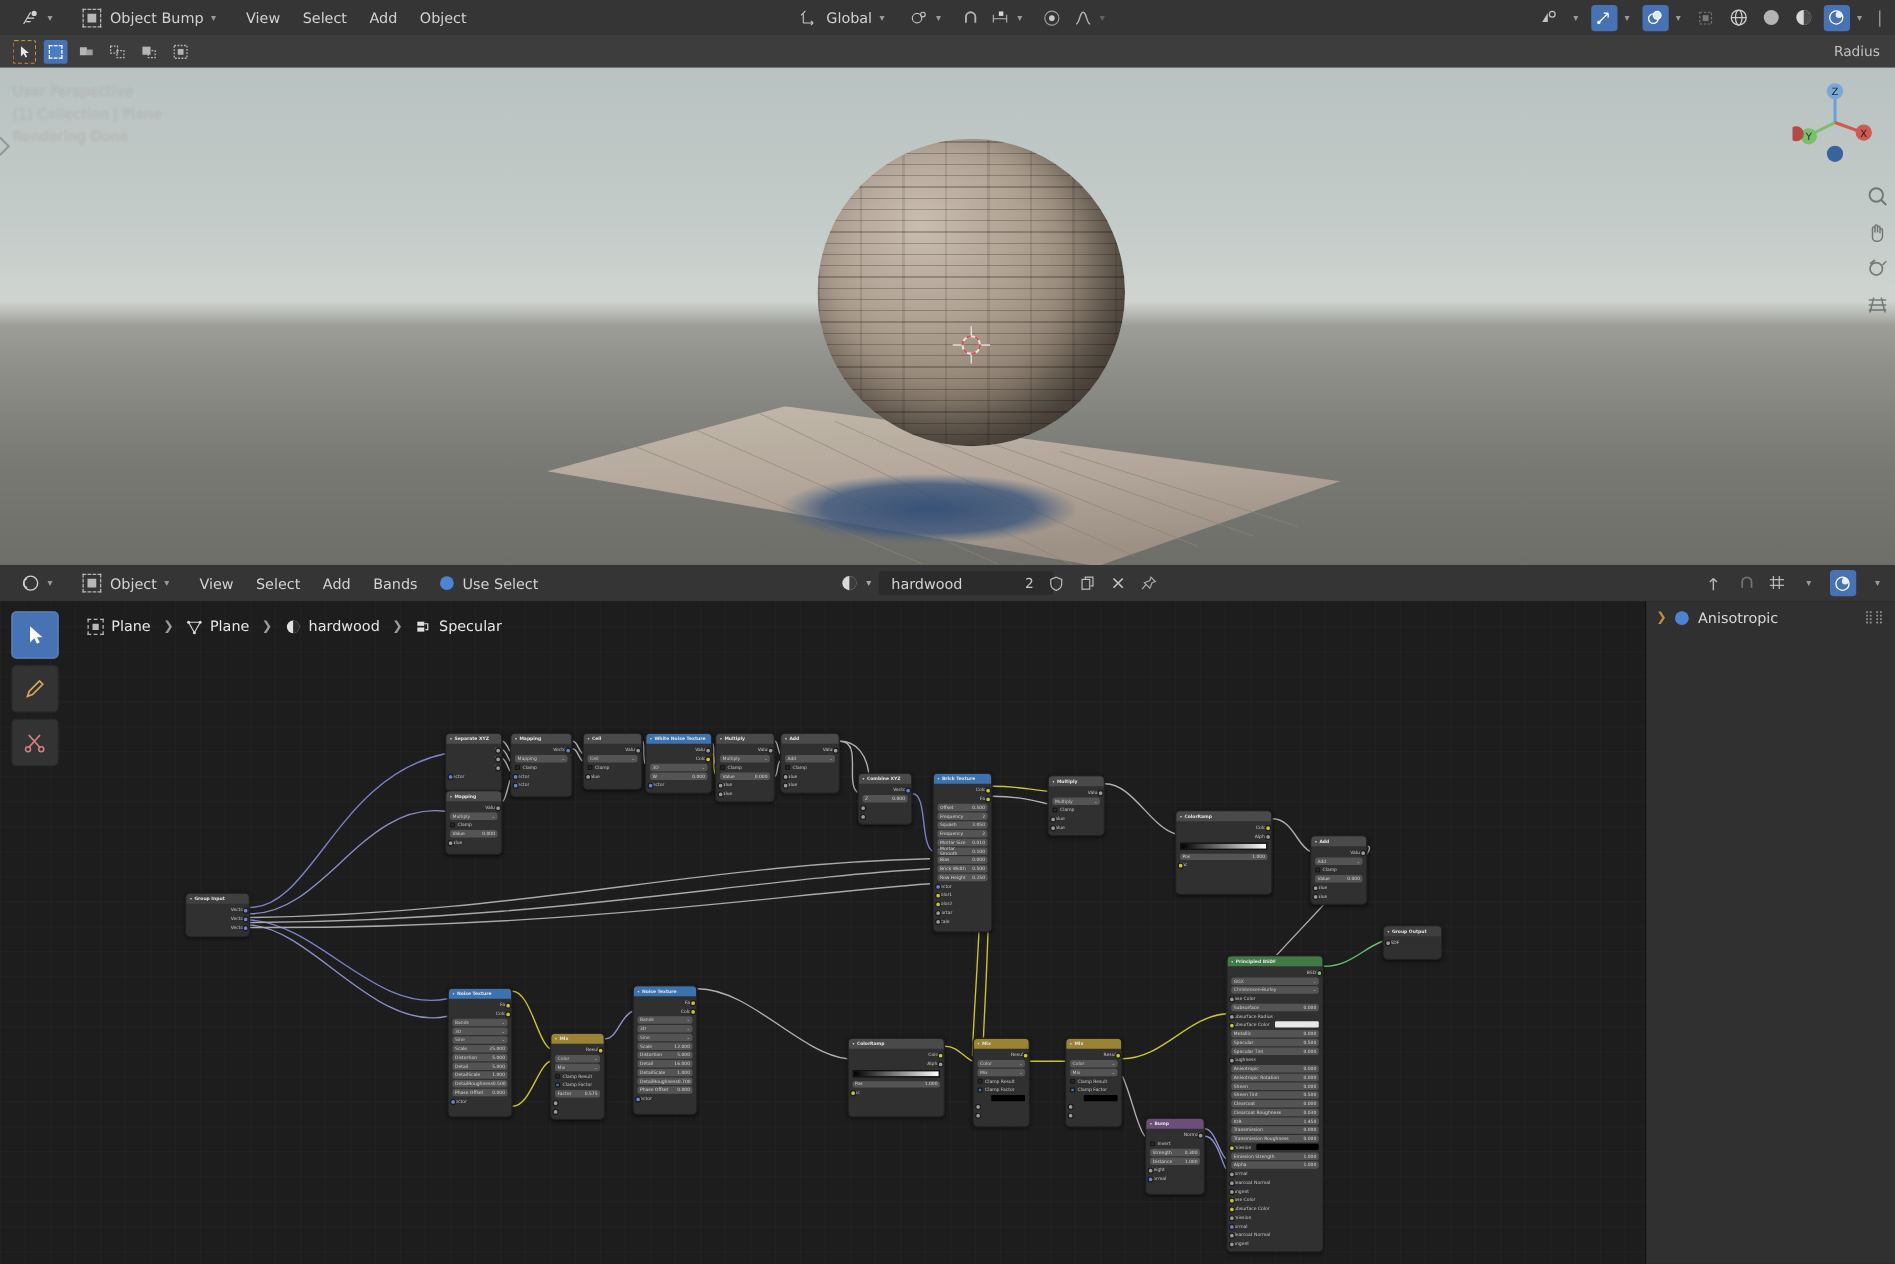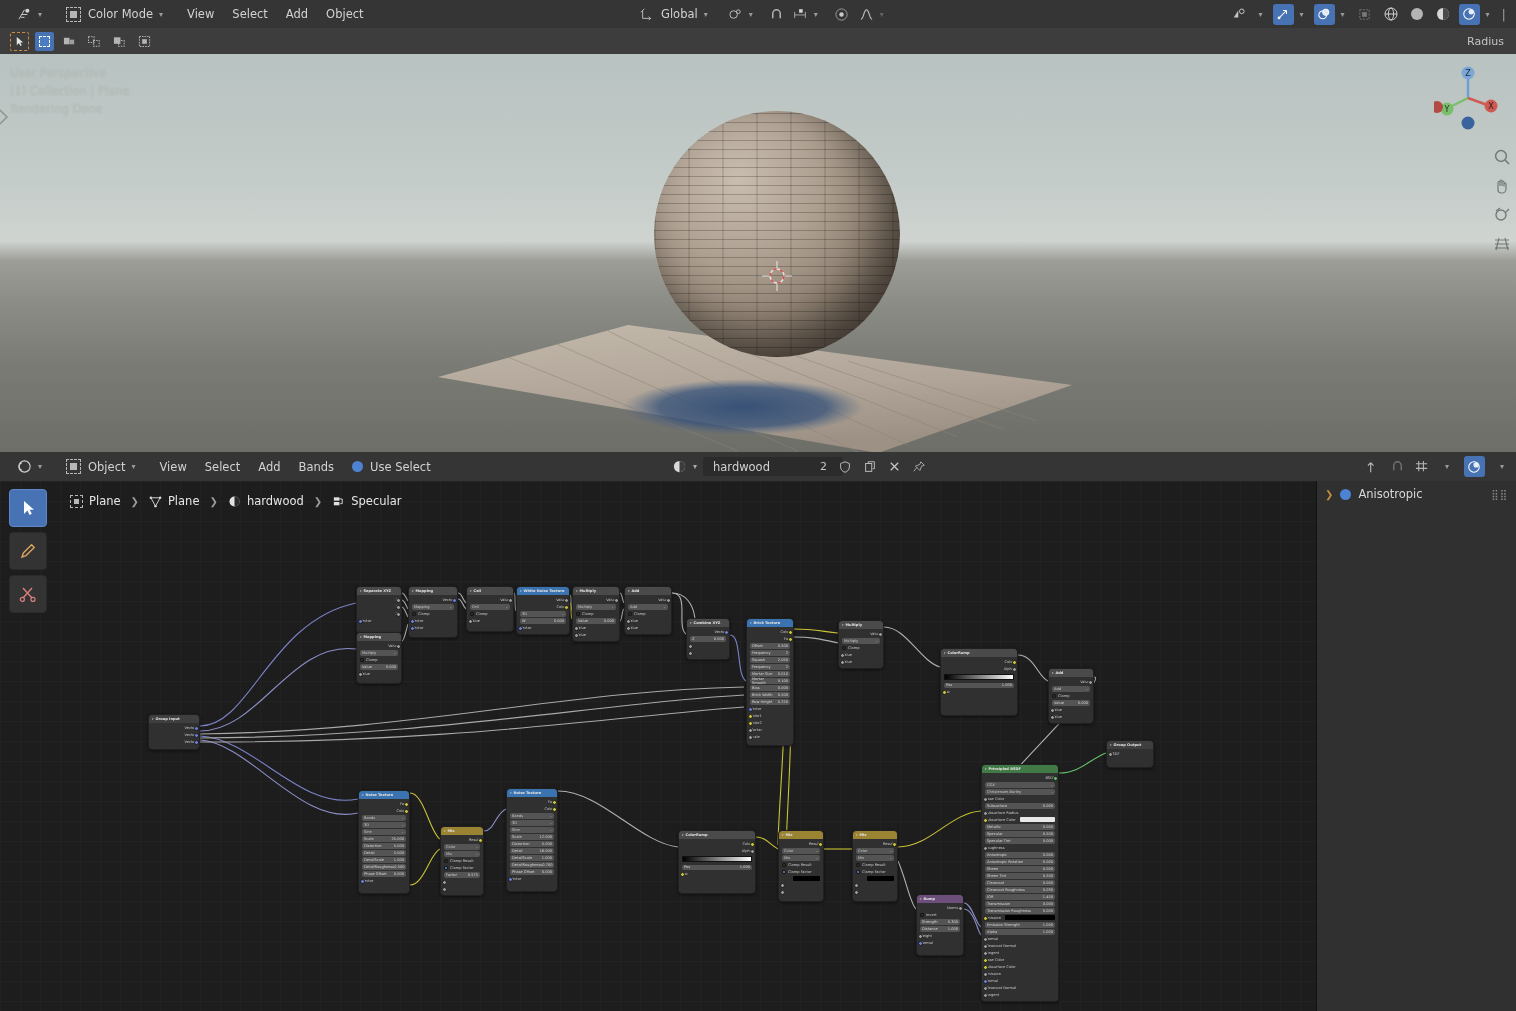--- a/index.html
+++ b/index.html
@@ -147,21 +147,21 @@
 <div id="topbar">
   <div class="hdr-item">
     <svg width="15" height="15" viewBox="0 0 16 16">
       <path d="M2 13 L8 3 M5 8 H11 M4 11 H8" stroke="#d2d2d2" stroke-width="1" fill="none"></path>
       <circle cx="11" cy="4" r="2.2" fill="#d2d2d2"></circle>
     </svg>
     <span class="chev">▾</span>
   </div>
   <div class="hdr-item">
     <span class="ico sq-ico dashed" style="margin-right:7px;"></span>
-    <span>Color Mode</span>
+    <span>Object Bump</span>
     <span class="chev">▾</span>
   </div>
   <div class="hdr-item">View</div>
   <div class="hdr-item">Select</div>
   <div class="hdr-item">Add</div>
   <div class="hdr-item">Object</div>
 
   <div style="position:absolute;left:640px;top:0;height:28px;display:flex;align-items:center;">
     <span class="ico" style="margin-right:7px;">
       <svg width="14" height="14" viewBox="0 0 16 16">

